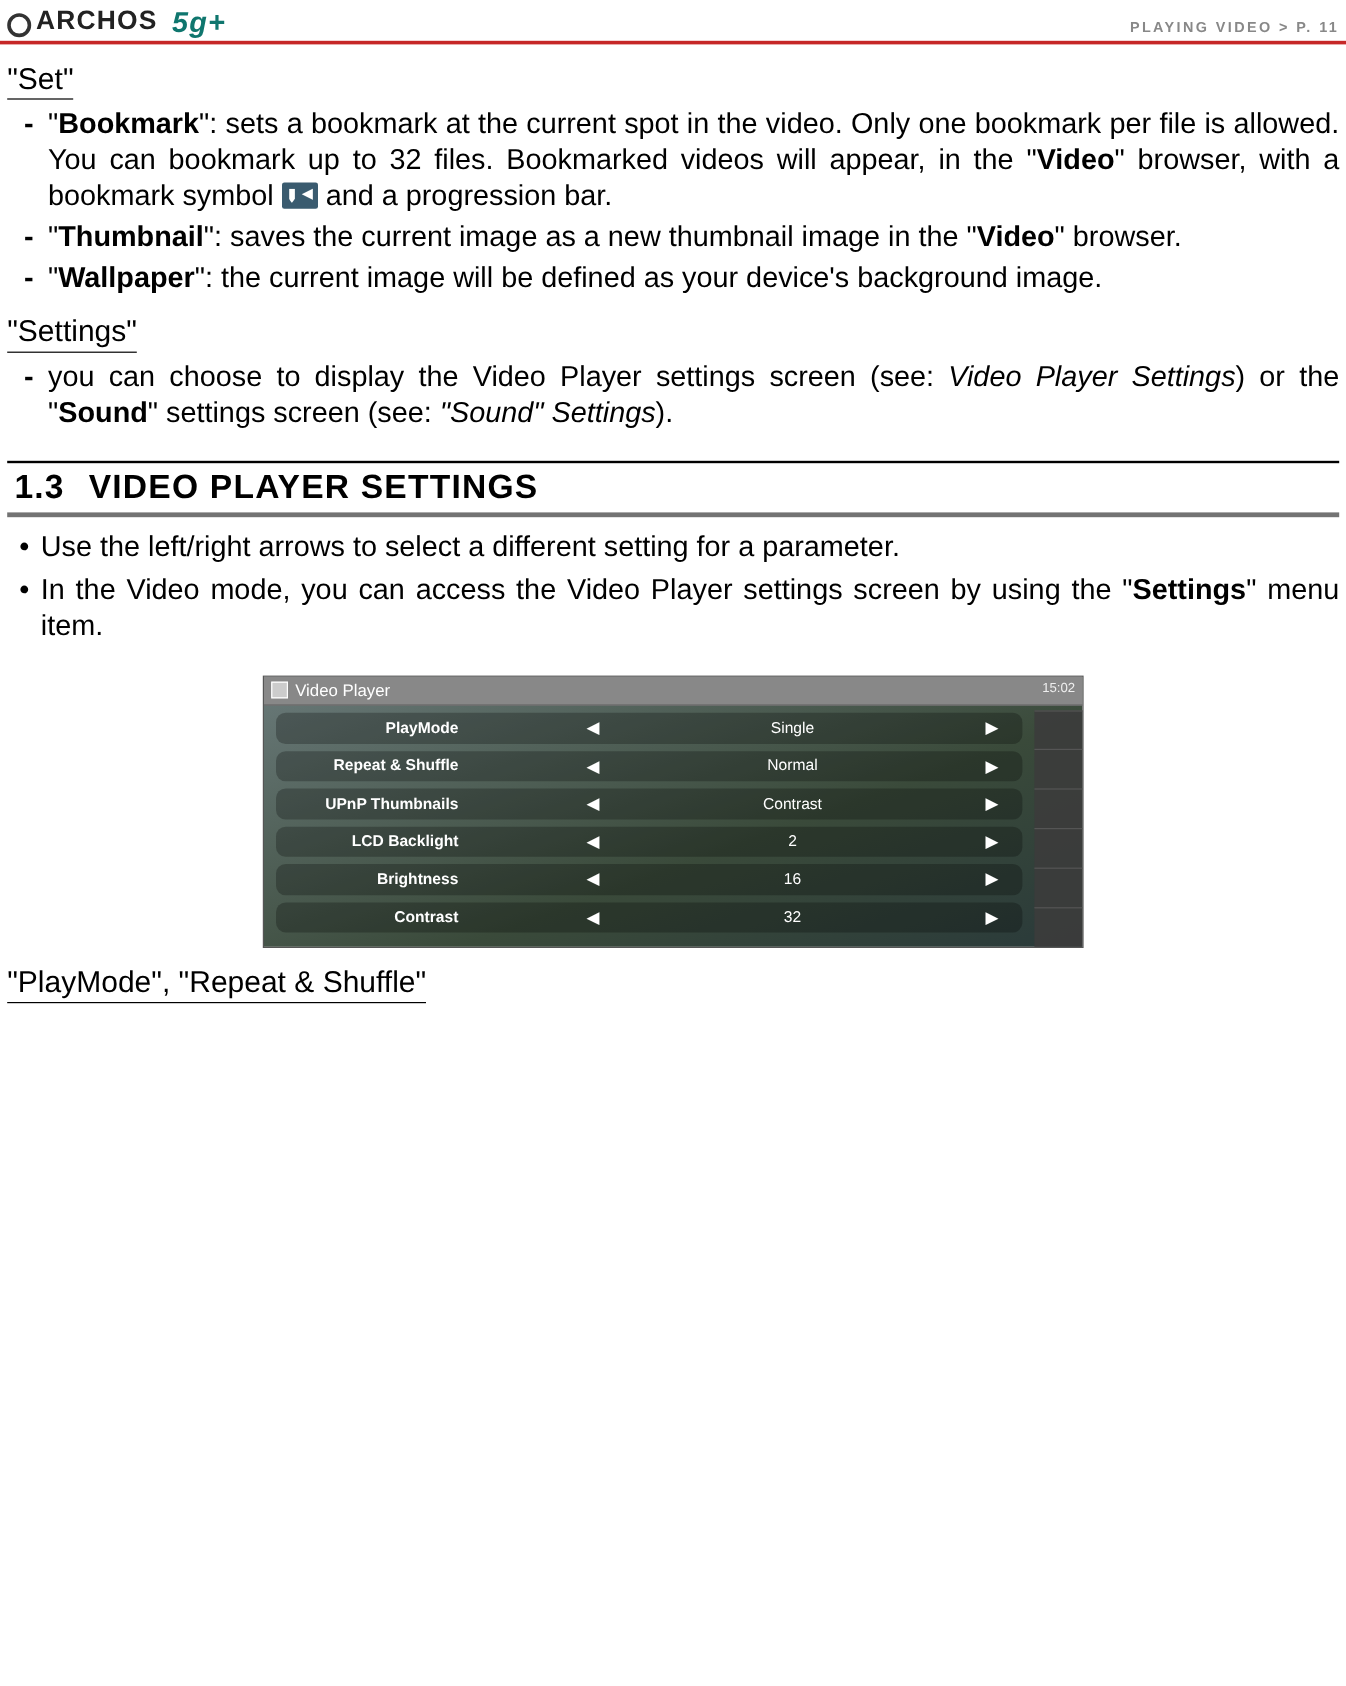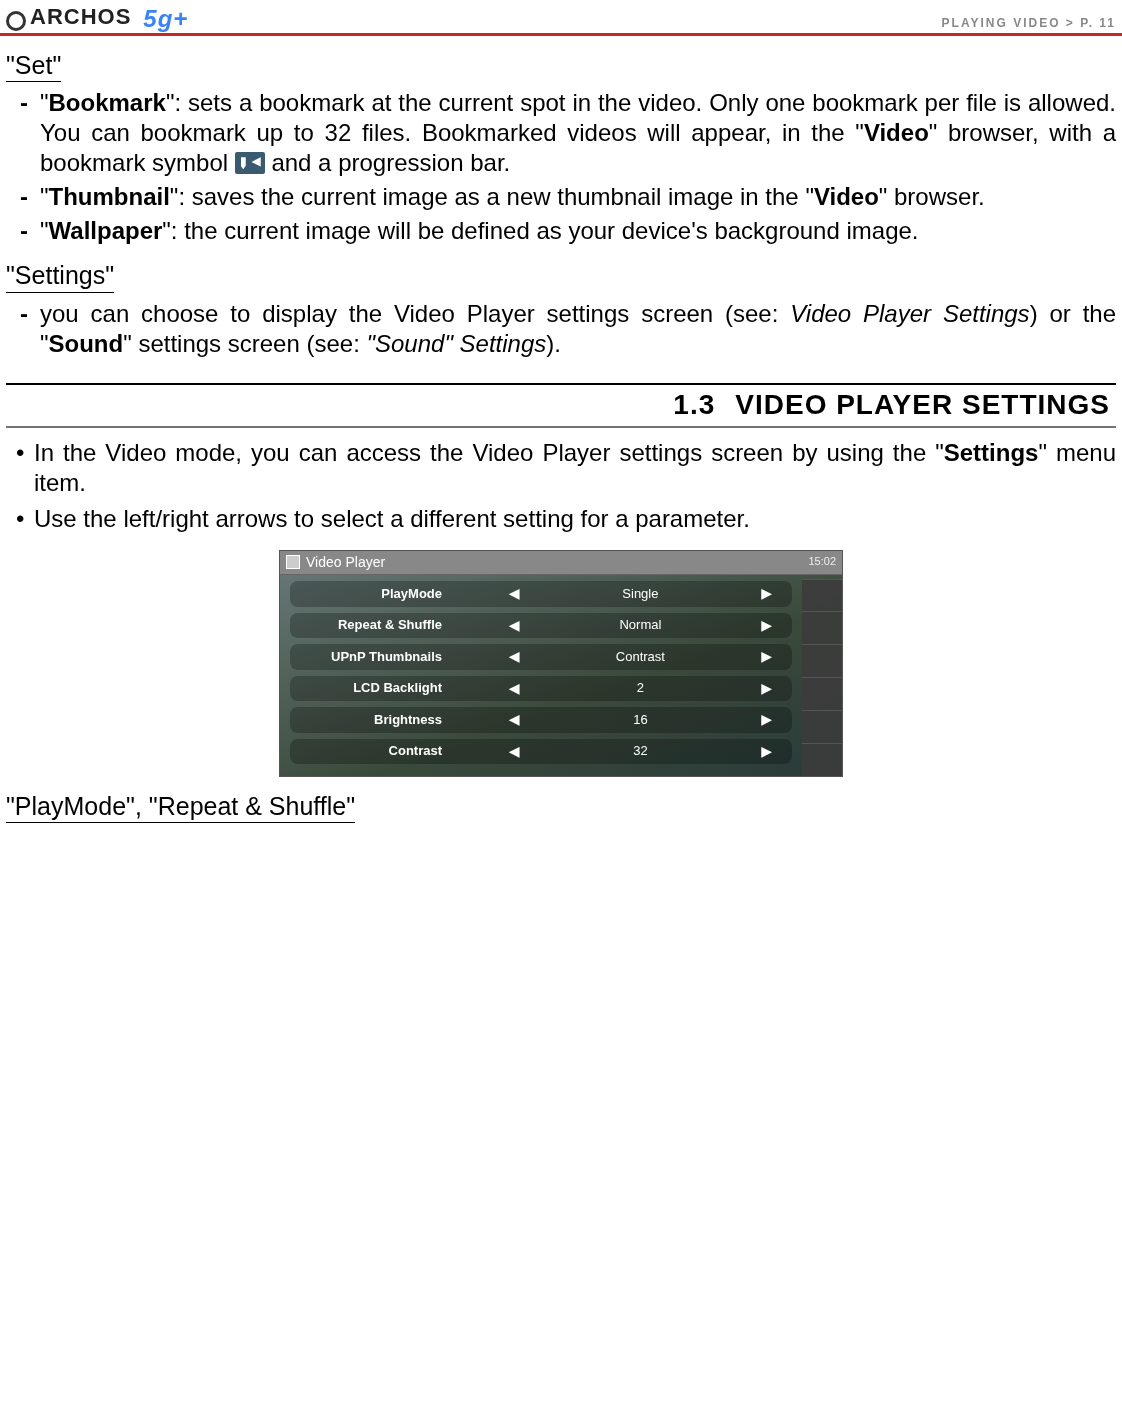--- a/index.html
+++ b/index.html
@@ -22,21 +22,21 @@
   .logo { display: inline-flex; align-items: center; gap: 4px; }
   .logo-disc {
     width: 20px; height: 20px; border-radius: 50%;
     border: 3px solid #333; display:inline-block; position:relative; top:4px;
   }
   .logo-text {
     font-weight: 900; font-family: Arial, sans-serif;
     font-size: 22px; letter-spacing: 1px; color:#222;
   }
   .model {
-    color: #3b82f6; font-weight: 800; font-style: italic;
+    color: #0f766e; font-weight: 800; font-style: italic;
     font-size: 24px; letter-spacing: 1px; margin-left: 4px;
   }
   .hdr-center { display:flex; align-items: baseline; gap: 8px; }
   .manual {
     color: #888; font-weight: 800; letter-spacing: 3px;
     font-size: 22px;
   }
   .fcc {
     color: #c62828; font-weight: 900; font-size: 48px;
     font-stretch: condensed; letter-spacing: 1px;
@@ -76,32 +76,32 @@
     content: ""; position: absolute; left: 6px; top: 5px;
     width: 5px; height: 12px; background: #fff;
     clip-path: polygon(0 0,100% 0,100% 70%,50% 100%,0 70%);
   }
   .bookmark-icon::after {
     content: "◀"; position: absolute; right: 4px; top: 2px;
     color: #fff; font-size: 12px;
   }
   .h13-wrap {
     border-top: 2px solid #000;
-    border-bottom: 2px solid #737373;
+    border-bottom: 4px solid #737373;
     margin: 24px 0 6px 0;
     padding: 2px 6px 4px 6px;
-    display: flex; align-items: baseline; gap: 20px; justify-content: flex-end;
+    display: flex; align-items: baseline; gap: 20px;
   }
   .h13-num, .h13-title {
     font-family: "Arial Black", Impact, sans-serif;
     font-weight: 900; letter-spacing: 1px;
     font-size: 28px; text-transform: uppercase;
   }
   .screenshot {
-    width: 564px; margin: 16px auto 10px auto;
+    width: 684px; margin: 26px auto 10px auto;
     background: linear-gradient(160deg,#6a7a7a 0%,#3a4a3a 60%,#2a3a3a 100%);
     border: 1px solid #555; position: relative;
     padding: 0;
   }
   .ss-header {
     background: #888; color:#fff; font-size: 14px;
     display:flex; align-items:center; gap:6px;
     padding: 3px 6px; border-bottom:1px solid #666;
   }
   .ss-icon { width:14px; height:14px; background:#ccc; border:1px solid #fff; }
@@ -149,22 +149,22 @@
   <ul class="dash">
     <li>you can choose to display the Video Player settings screen (see: <i>Video Player Settings</i>) or the "<b>Sound</b>" settings screen (see: <i>"Sound" Settings</i>).</li>
   </ul>
 
   <div class="h13-wrap">
     <span class="h13-num">1.3</span>
     <span class="h13-title">VIDEO PLAYER SETTINGS</span>
   </div>
 
   <ul class="dot">
+    <li>Use the left/right arrows to select a different setting for a parameter.</li>
     <li>In the Video mode, you can access the Video Player settings screen by using the "<b>Settings</b>" menu item.</li>
-    <li>Use the left/right arrows to select a different setting for a parameter.</li>
   </ul>
 
   <div class="screenshot">
     <div class="ss-header">
       <span class="ss-icon"></span>
       <span>Video Player</span>
       <span class="ss-time">15:02</span>
     </div>
     <div style="padding-right:40px; padding-bottom:6px;">
       <div class="ss-row">

